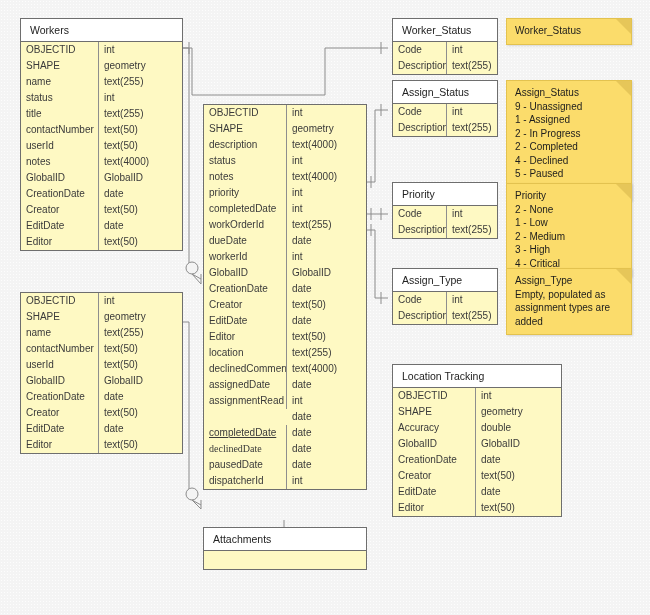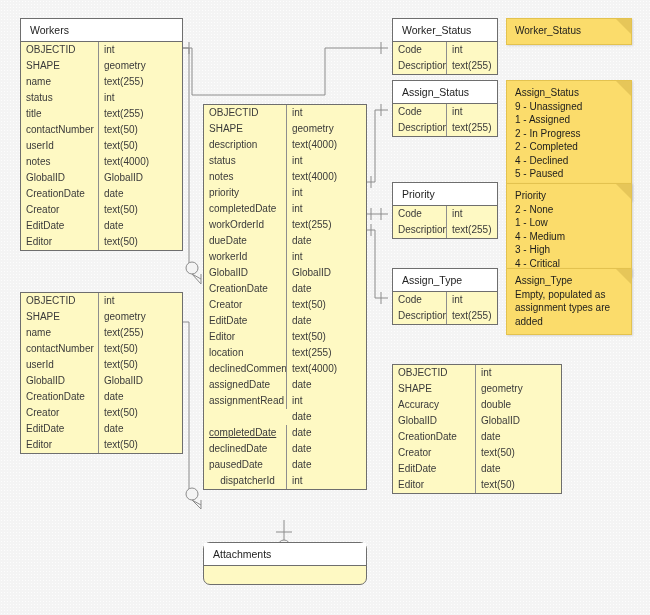--- a/index.html
+++ b/index.html
@@ -285,35 +285,36 @@
       </div>
       <div class="row">
         <div class="fname" style="width: 83px; margin-top: 44px;">inProgressDate</div>
         <div class="ftype">date</div>
       </div>
       <div class="row">
         <div class="fname" style="width: 83px; text-decoration: underline;">completedDate</div>
         <div class="ftype">date</div>
       </div>
       <div class="row">
-        <div class="fname" style="width: 83px;">declinedDate</div>
+        <div class="fname" style="width: 83px; font-family: Liberation Serif, serif;">declinedDate</div>
         <div class="ftype">date</div>
       </div>
       <div class="row">
         <div class="fname" style="width: 83px;">pausedDate</div>
         <div class="ftype">date</div>
       </div>
       <div class="row">
-        <div class="fname" style="width: 83px; text-align: center;">dispatcherId</div>
+        <div class="fname" style="width: 83px;">dispatcherId</div>
         <div class="ftype">int</div>
       </div>
     </div>
 </div>
 
 <div class="entity" style="left:392px;top:364px;width:170px;">
+  <div class="title">Location Tracking</div>
   <div class="rows">
       <div class="row">
         <div class="fname" style="width: 83px;">OBJECTID</div>
         <div class="ftype">int</div>
       </div>
       <div class="row">
         <div class="fname" style="width: 83px;">SHAPE</div>
         <div class="ftype">geometry</div>
       </div>
       <div class="row">
@@ -336,21 +337,21 @@
         <div class="fname" style="width: 83px;">EditDate</div>
         <div class="ftype">date</div>
       </div>
       <div class="row">
         <div class="fname" style="width: 83px;">Editor</div>
         <div class="ftype">text(50)</div>
       </div>
     </div>
 </div>
 
-<div class="entity" style="left:203px;top:542px;width:164px;border-radius:7px;">
+<div class="entity" style="left:203px;top:527px;width:164px;">
   <div class="title">Attachments</div>
   <div class="rows">
       <div class="row empty">
         <div class="fname" style="width: 83px;"></div>
       </div>
     </div>
 </div>
 
 <div class="entity domain" style="left:392px;top:18px;width:106px;">
   <div class="title">Worker_Status</div>
@@ -426,21 +427,21 @@
       <div class="nline">6 - Canceled</div>
     </div>
 </div>
 
 <div class="note" style="left:506px;top:183px;width:126px;">
   <div class="fold"></div>
   <div class="ntitle">Priority</div>
   <div>
       <div class="nline">2 - None</div>
       <div class="nline">1 - Low</div>
-      <div class="nline">4 - Medium</div>
+      <div class="nline">2 - Medium</div>
       <div class="nline">3 - High</div>
       <div class="nline">4 - Critical</div>
     </div>
 </div>
 
 <div class="note" style="left:506px;top:268px;width:126px;">
   <div class="fold"></div>
   <div class="ntitle">Assign_Type</div>
   <div>
       <div class="wrapline">Empty, populated as assignment types are added</div>

